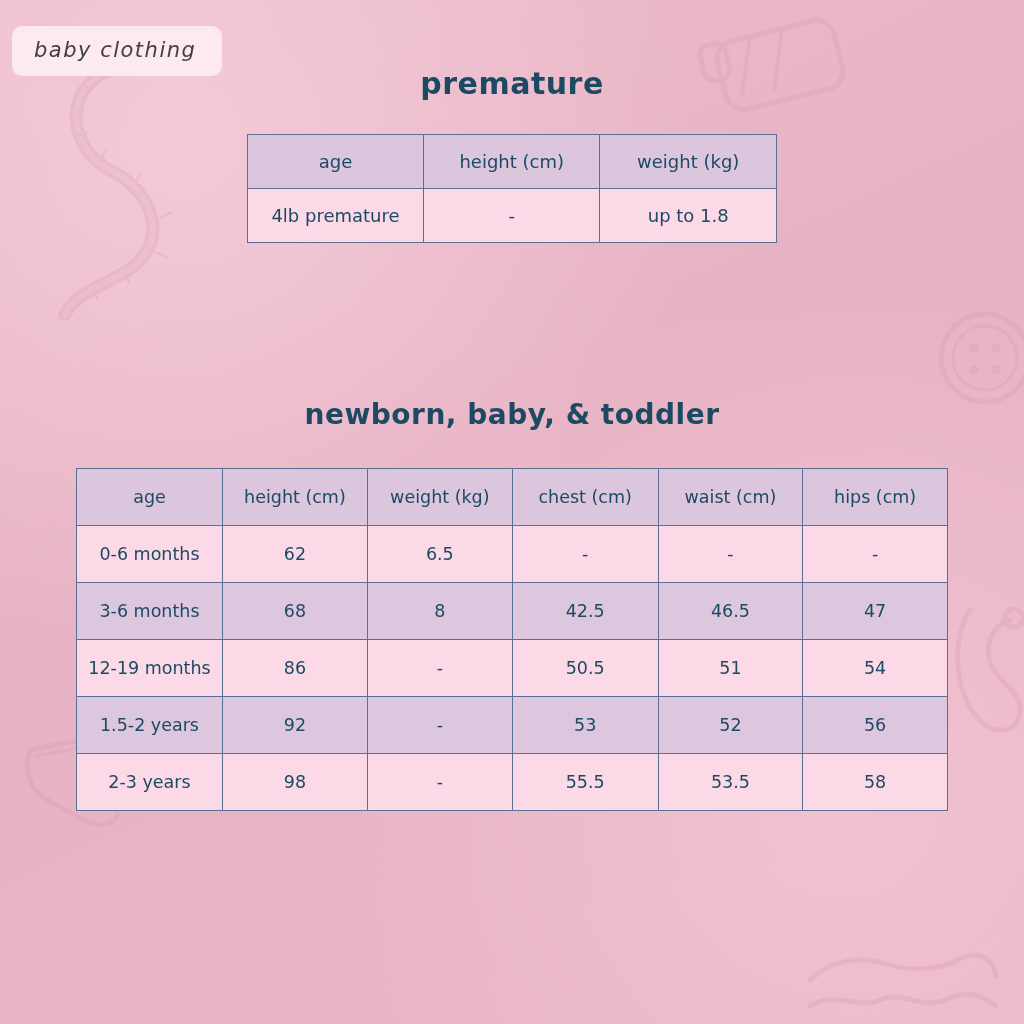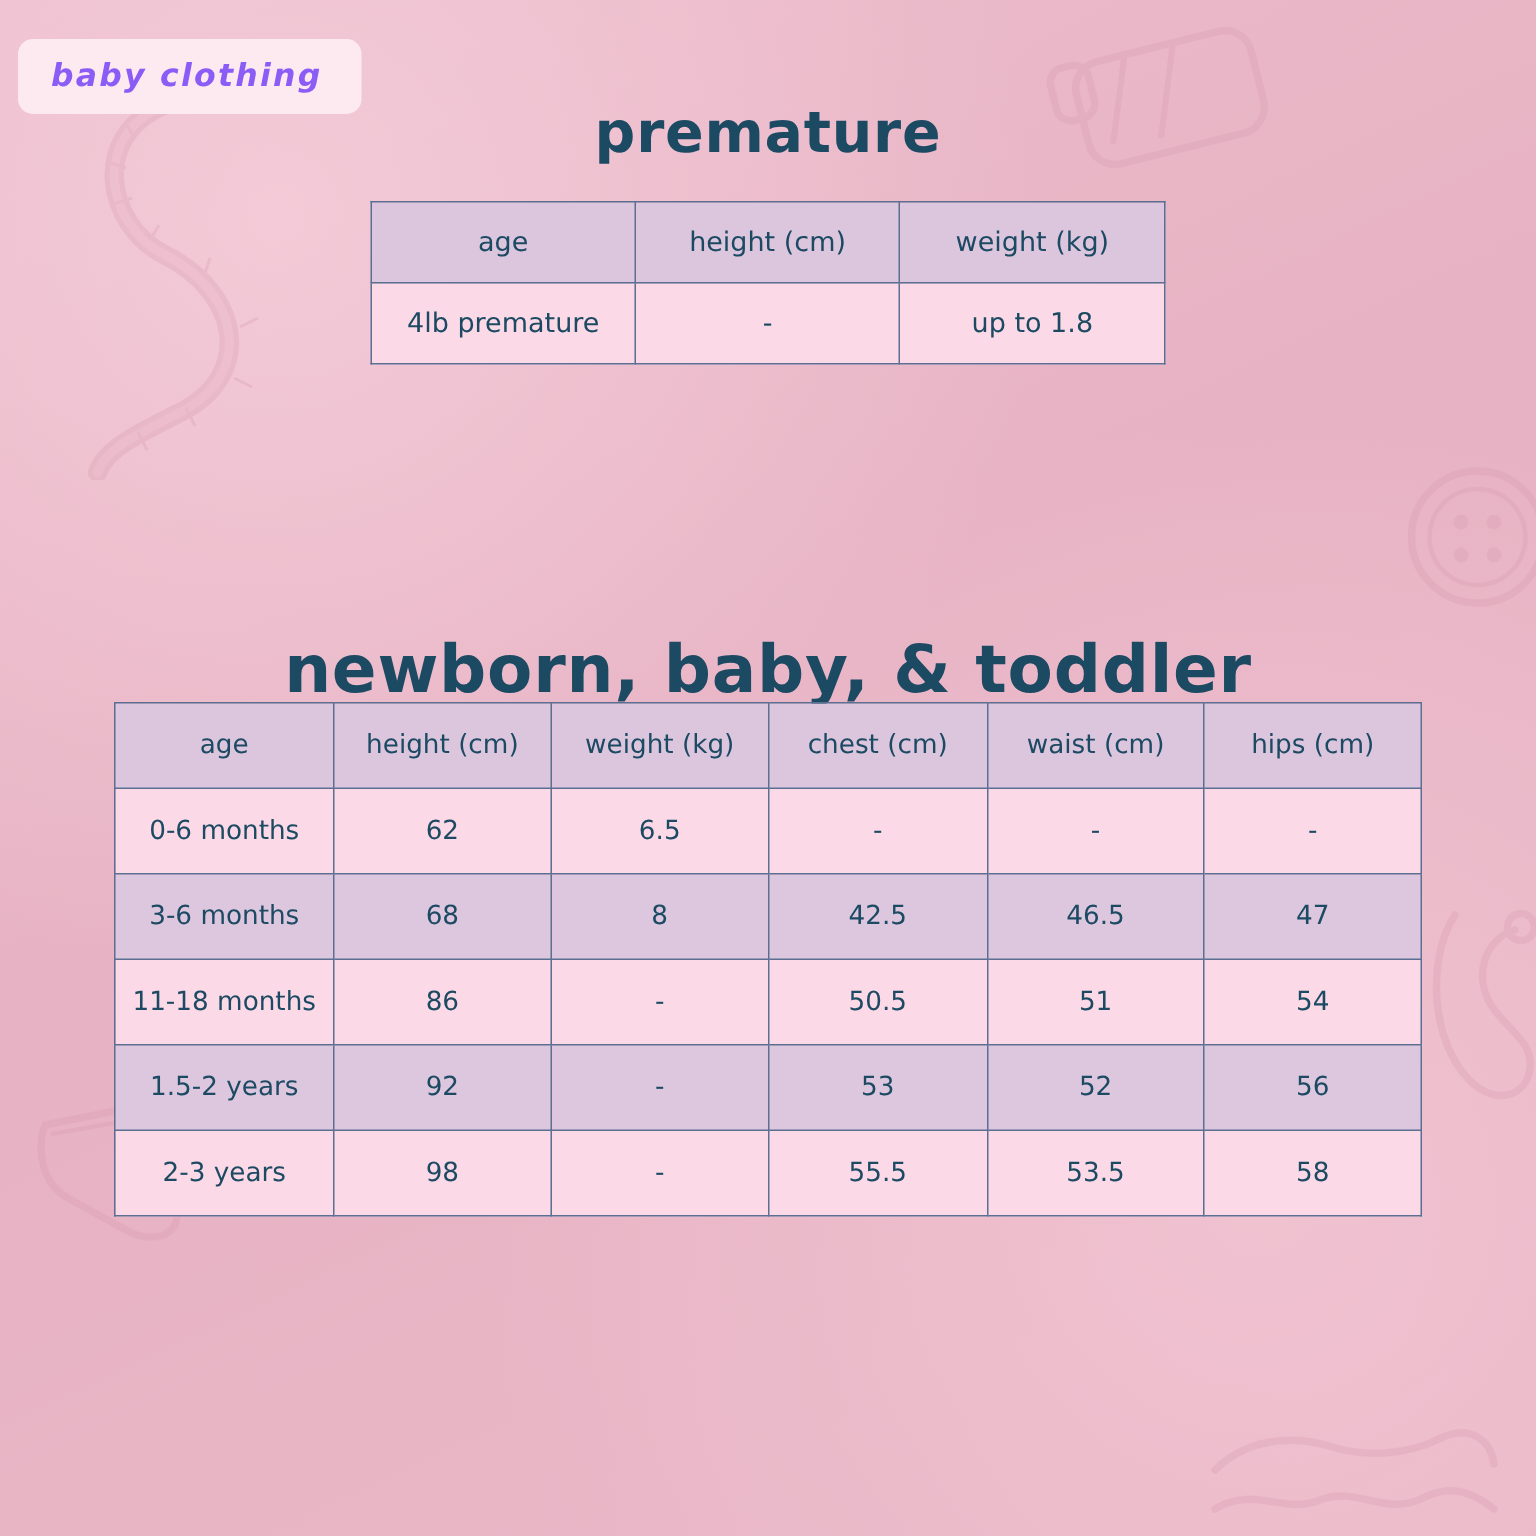--- a/index.html
+++ b/index.html
@@ -38,43 +38,42 @@
     top: 26px;
     background: #fdeaf1;
     border-radius: 10px;
     padding: 12px 26px 14px 22px;
   }
   .brand-badge span {
     font-family: "DejaVu Sans", sans-serif;
     font-style: italic;
     font-size: 21px;
     letter-spacing: 1.5px;
-    color: #8b5cf6;
-    font-weight: 700;
+    color: #404040;
+    font-weight: 400;
   }
 
   .section-title {
     text-align: center;
     color: #1d4a63;
     font-family: "DejaVu Sans", sans-serif;
     font-weight: 700;
     letter-spacing: 0.5px;
   }
   #title-premature {
-    font-size: 38px;
+    font-size: 30px;
     position: absolute;
     left: 0; right: 0;
     top: 66px;
   }
   #title-newborn {
-    font-size: 44px;
+    font-size: 28px;
     position: absolute;
     left: 0; right: 0;
     top: 398px;
-    margin-top: 23px;
   }
 
   table {
     border-collapse: collapse;
     position: absolute;
   }
   table td, table th {
     border: 1.6px solid #5b6f93;
     text-align: center;
     color: #1d4a63;
@@ -225,21 +224,21 @@
       </tr>
       <tr>
         <td>3-6 months</td>
         <td>68</td>
         <td>8</td>
         <td>42.5</td>
         <td>46.5</td>
         <td>47</td>
       </tr>
       <tr>
-        <td>11-18 months</td>
+        <td>12-19 months</td>
         <td>86</td>
         <td>-</td>
         <td>50.5</td>
         <td>51</td>
         <td>54</td>
       </tr>
       <tr>
         <td>1.5-2 years</td>
         <td>92</td>
         <td>-</td>

